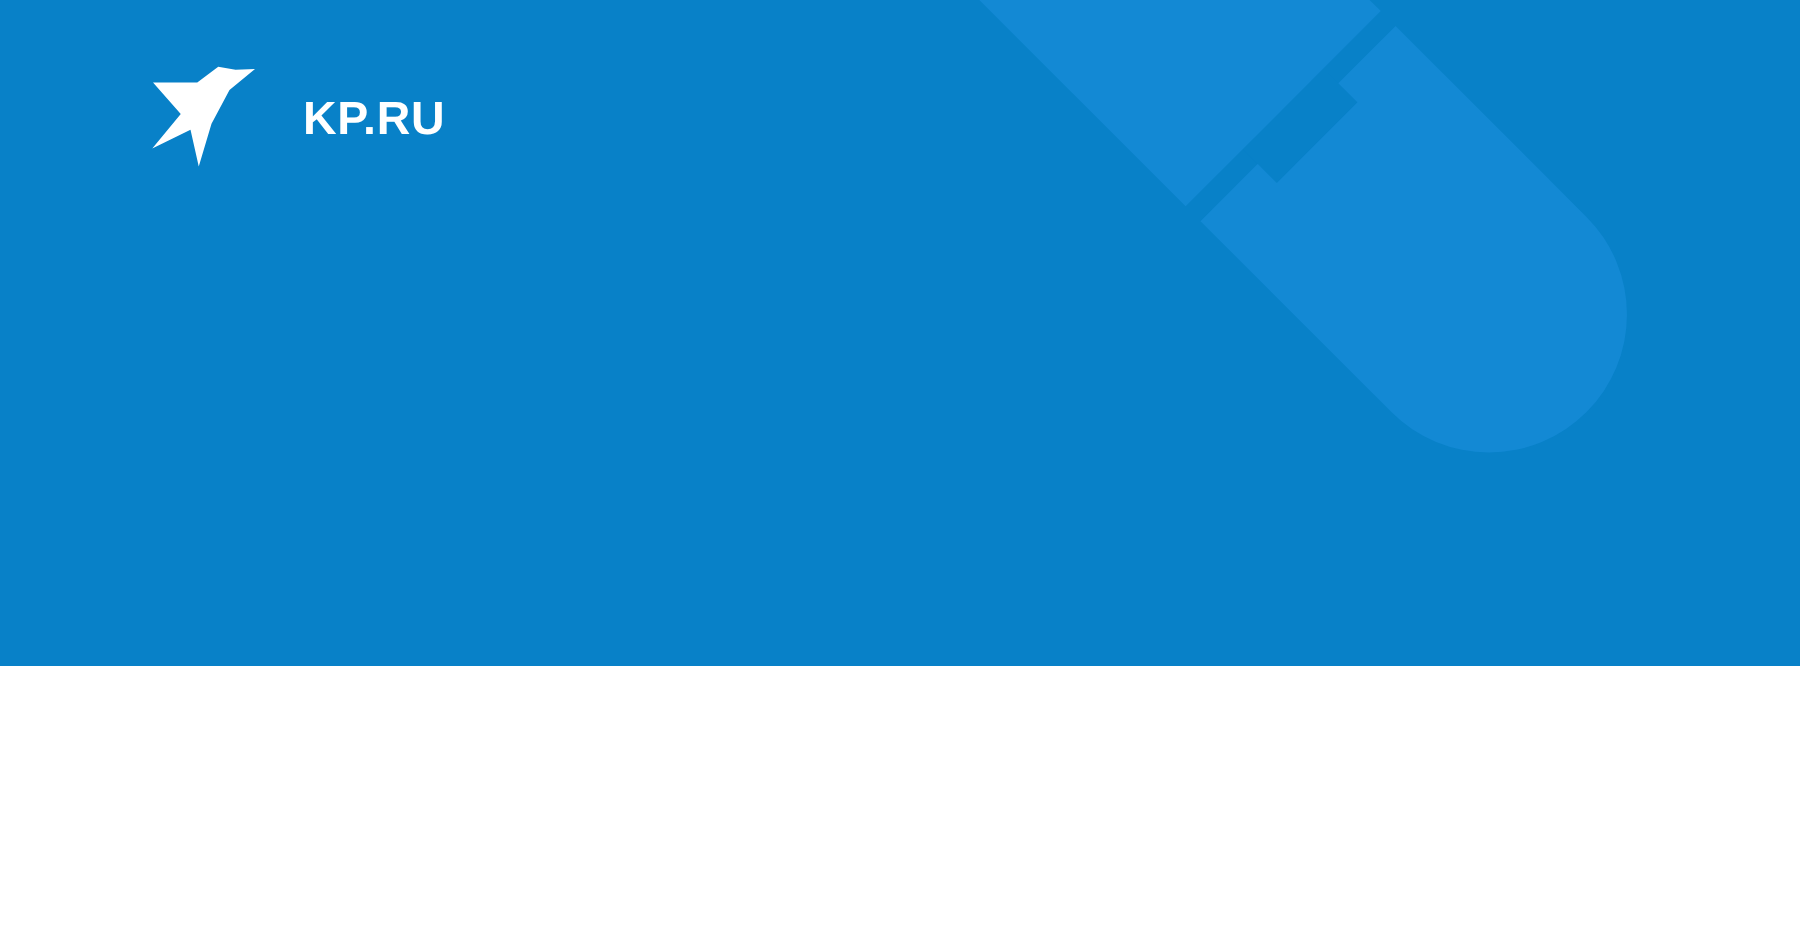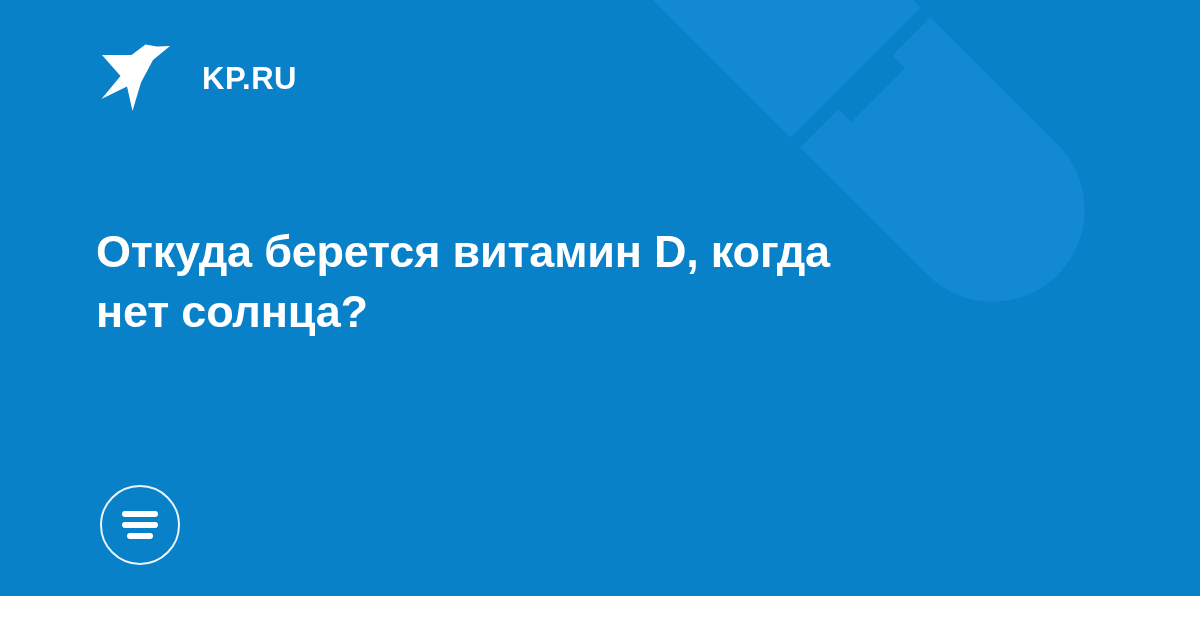--- a/index.html
+++ b/index.html
@@ -9,21 +9,21 @@
   body {
     width: 1200px;
     height: 630px;
     overflow: hidden;
     font-family: "Liberation Sans", sans-serif;
   }
 
   #card {
     position: relative;
     width: 1200px;
-    height: 596px;
+    height: 444px;
     background: #0881c8;
     overflow: hidden;
   }
 
   
   #watermark {
     position: absolute;
     top: 0;
     left: 0;
     width: 1200px;
@@ -130,22 +130,20 @@
                L41 40.5
                L32.5 69
                L27 44.5
                L1.5 57
                L20.5 34
                L2 13 Z"></path>
     </svg>
     <span id="brand-wordmark">KP.RU</span>
   </div>
 
-  <h1 id="headline">Откуда берется витамин D, когда
-нет солнца?</h1>
 
   <div id="action-button">
     <span class="bar w-long"></span>
     <span class="bar w-long"></span>
     <span class="bar w-short"></span>
   </div>
 
 </div>
 
 </body></html>

